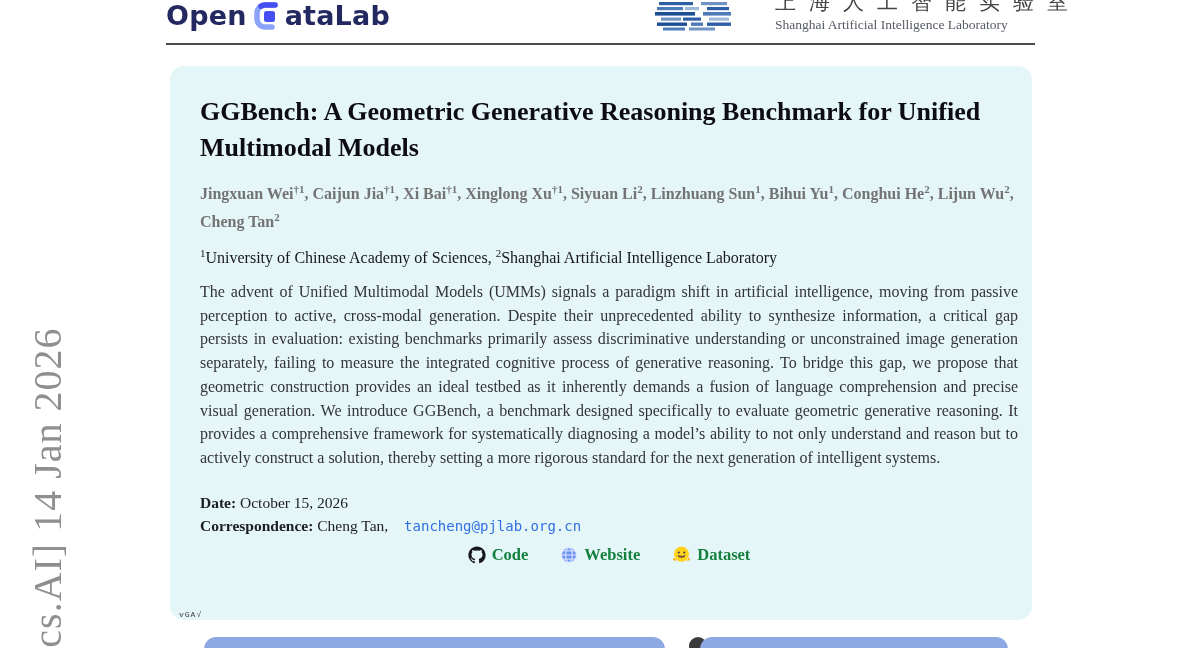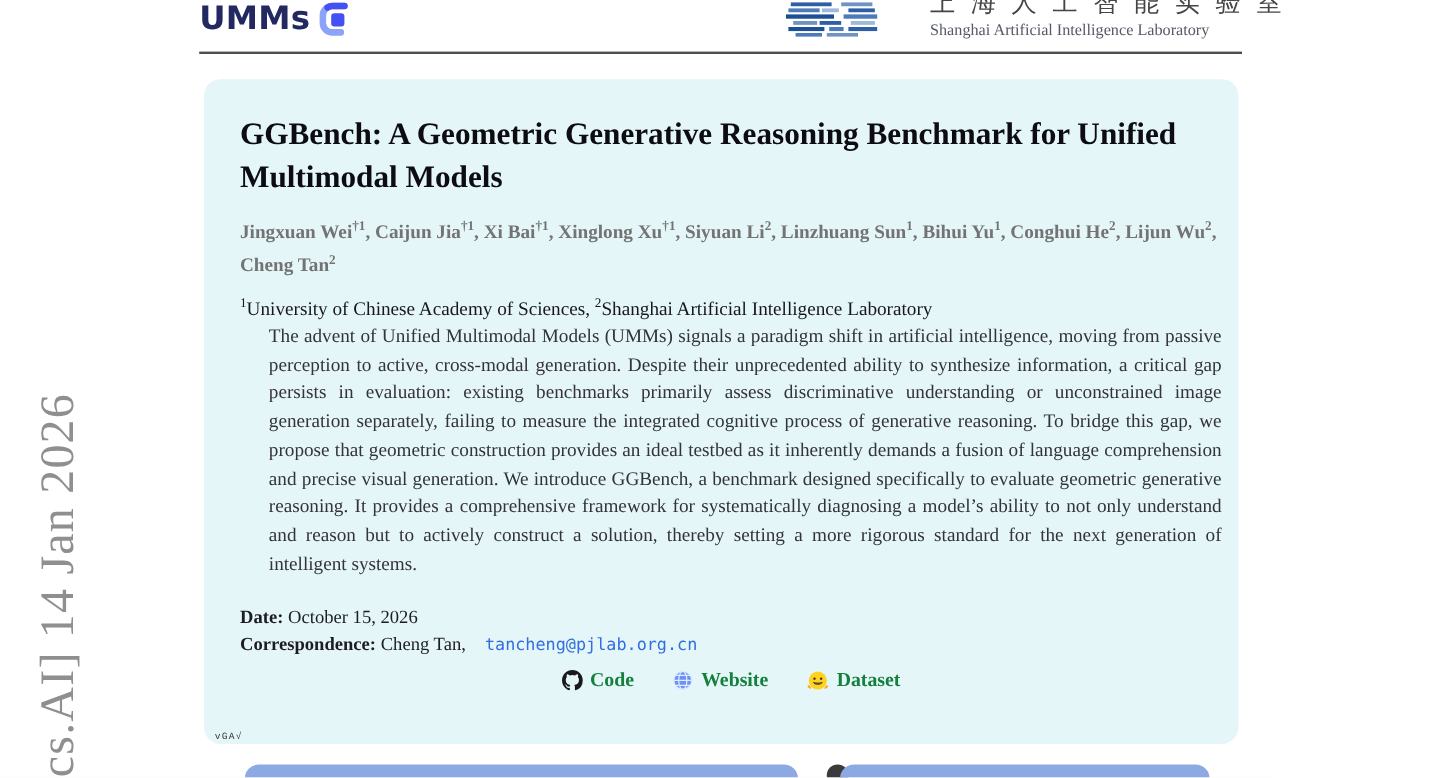--- a/index.html
+++ b/index.html
@@ -36,22 +36,22 @@
   
   .abstract-card {
     position: absolute; left: 170px; top: 66px; width: 862px; height: 554px;
     background: #e5f6f9; border-radius: 14px; padding: 28px 14px 0 30px;
   }
   .paper-title { font-family: "Liberation Serif", serif; font-weight: bold;
                  font-size: 26px; line-height: 36px; color: #0c0c12; margin-bottom: 12px; }
   .authors { font-size: 16px; font-weight: bold; color: #737373; line-height: 23px;
              margin-bottom: 14px; }
   .authors sup, .affils sup { font-size: 11px; }
-  .affils { font-size: 16px; color: #17171f; margin-bottom: 2px; font-family: Liberation Serif, serif; }
-  .abstract { font-size: 16px; color: #33333b; line-height: 23.7px; text-align: justify; margin-left: 24px; }
+  .affils { font-size: 16px; color: #17171f; margin-bottom: 13px; font-family: Liberation Serif, serif; }
+  .abstract { font-size: 16px; color: #33333b; line-height: 23.7px; text-align: justify; }
   .meta-block { margin-top: 21px; font-size: 15.5px; color: #1c1c24; line-height: 23px; }
   .meta-label { font-weight: bold; }
   .email { font-family: "DejaVu Sans Mono", monospace; font-size: 14px; color: #2f6fe0;
            text-decoration: none; margin-left: 12px; }
   .links-row { display: flex; justify-content: center; align-items: center; gap: 32px;
                margin-top: 7px; }
   .res-link { display: flex; align-items: center; gap: 6px; text-decoration: none;
               font-weight: bold; font-size: 16.5px; color: #15803d; cursor: pointer; }
   .res-link svg { display: block; }
 
@@ -66,28 +66,29 @@
              border-radius: 50%; background: #3b3b3b; }
 </style>
 </head>
 <body>
 
 <div class="page">
 
   <div class="arxiv-vertical">[cs.AI] 14 Jan 2026</div>
 
   <div class="odl-logo">
-    <span>UMMs</span>
+    <span>Open</span>
     <span class="odl-icon">
       <svg viewBox="0 0 30 30" width="30" height="30">
         <path d="M21 4 H11 a8 8 0 0 0 -8 8 v6 a8 8 0 0 0 8 8 h7" fill="none" stroke="#8ca3fa" stroke-width="5.5" stroke-linecap="round"></path>
         <path d="M21 4 H11 a8 8 0 0 0 -4 1.2" fill="none" stroke="#4450f2" stroke-width="5.5" stroke-linecap="round"></path>
         <rect x="10" y="10" width="11" height="11" rx="2.5" fill="#4450f2"></rect>
       </svg>
     </span>
+    <span>ataLab</span>
   </div>
 
   <div class="sail-logo">
     <svg class="sail-mark" viewBox="0 0 110 42">
       <g fill="#2d5ea6">
         <rect x="4" y="6" width="34" height="3.2"></rect>
         <rect x="46" y="6" width="26" height="3.2" fill="#6f94c4"></rect>
         <rect x="2" y="11" width="26" height="3.2" fill="#4d7ab8"></rect>
         <rect x="30" y="11" width="14" height="3.2" fill="#9fb9d8"></rect>
         <rect x="52" y="11" width="22" height="3.2"></rect>

